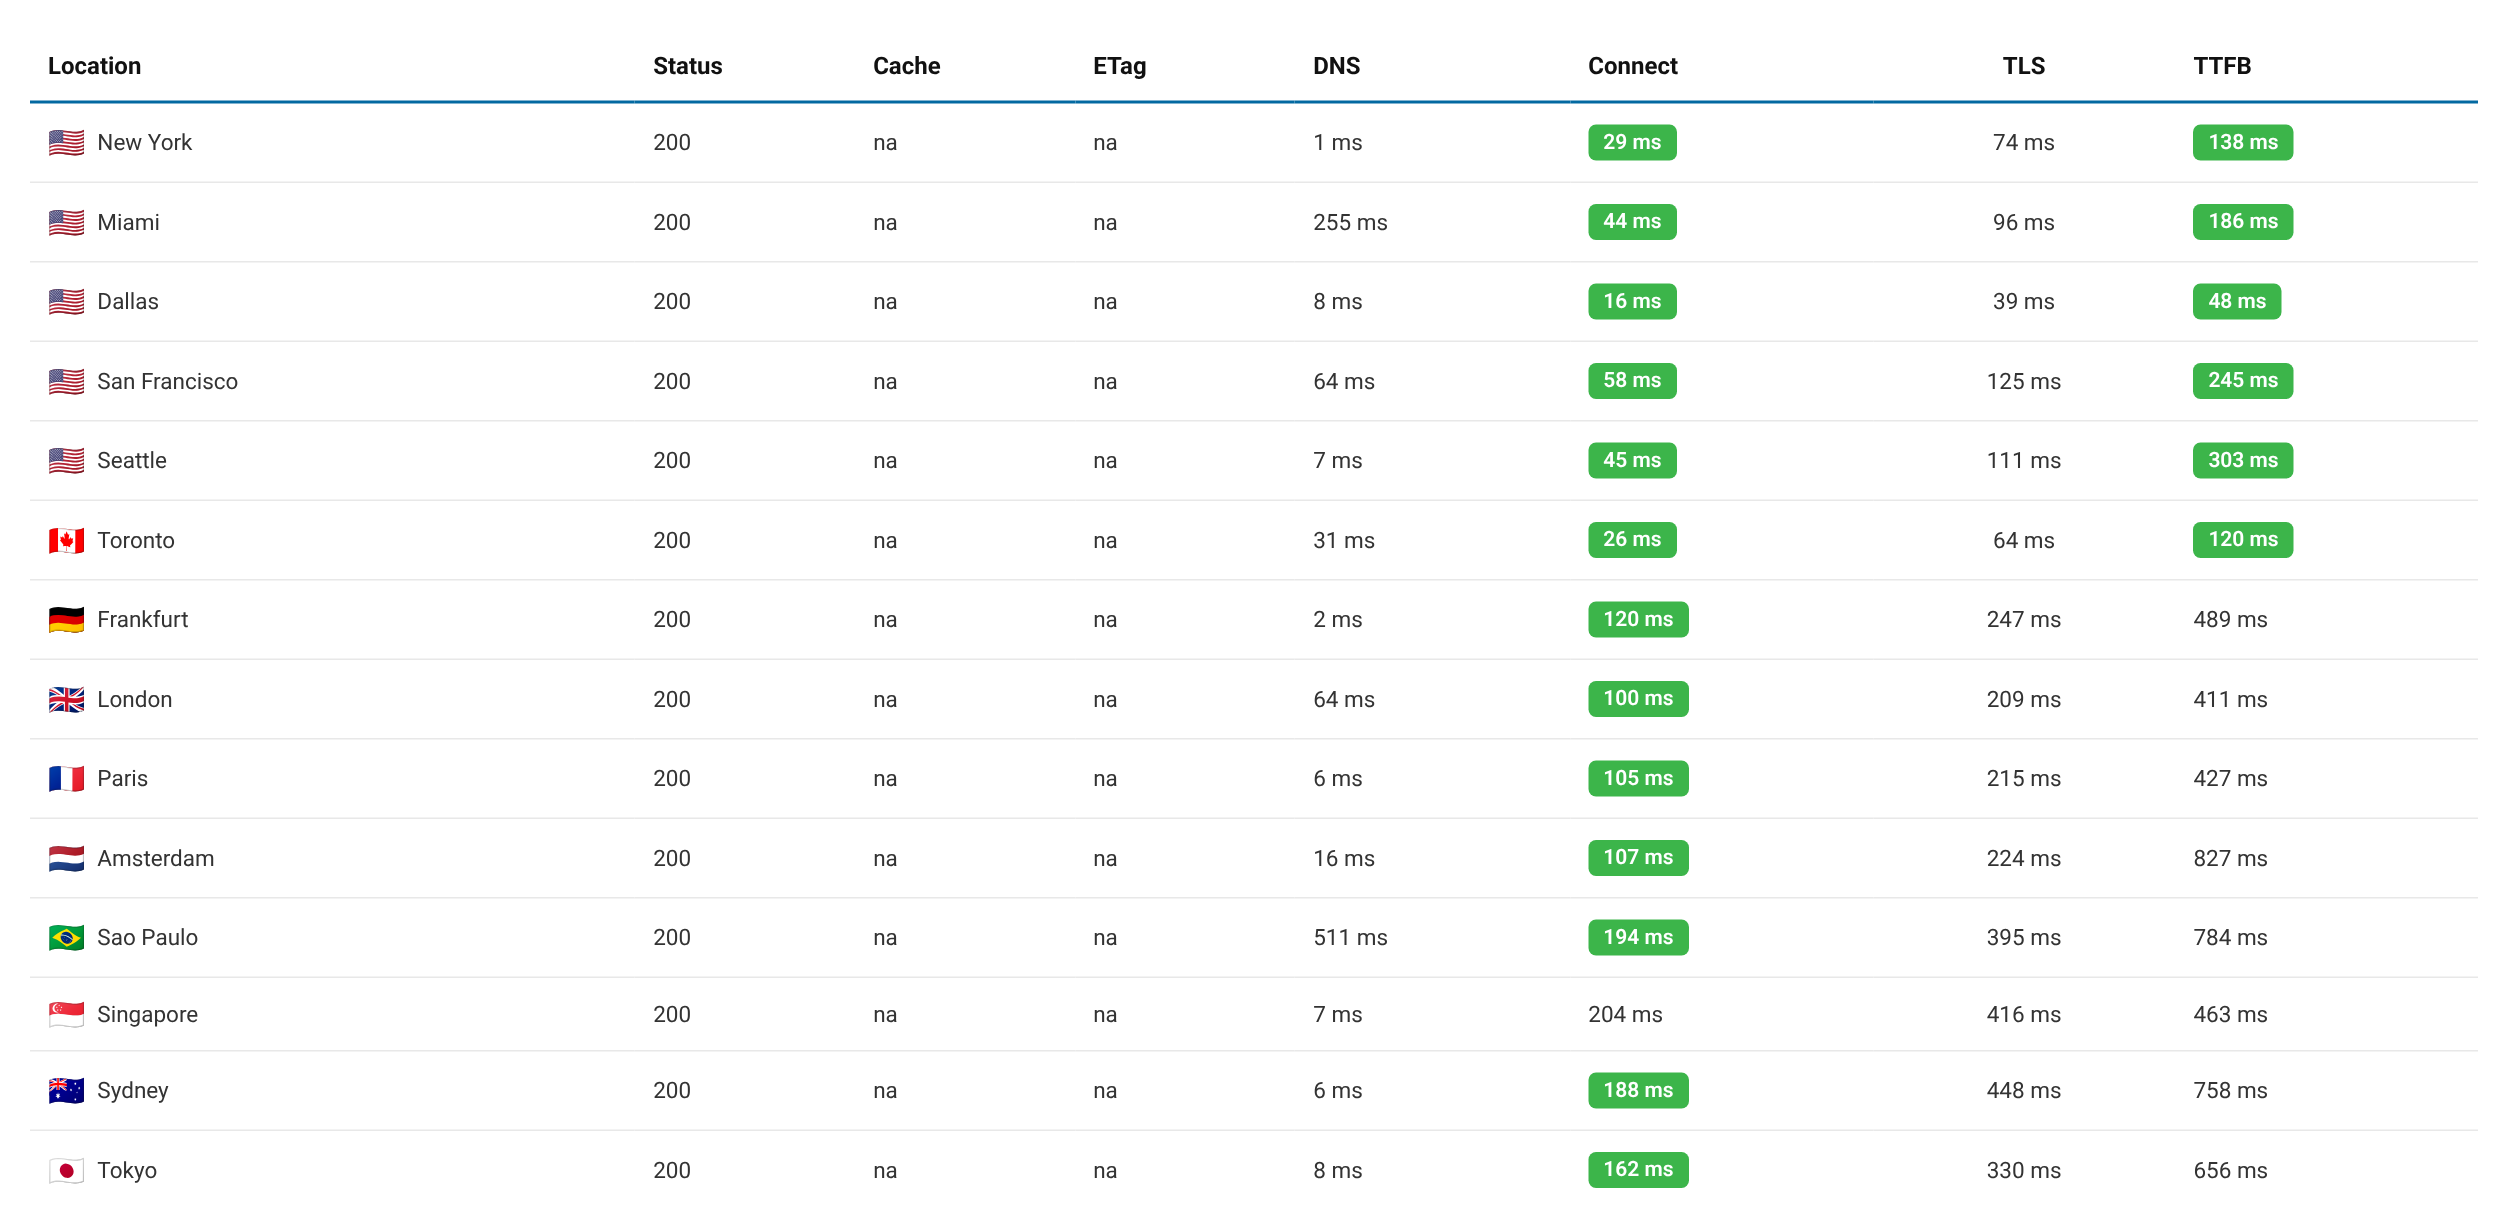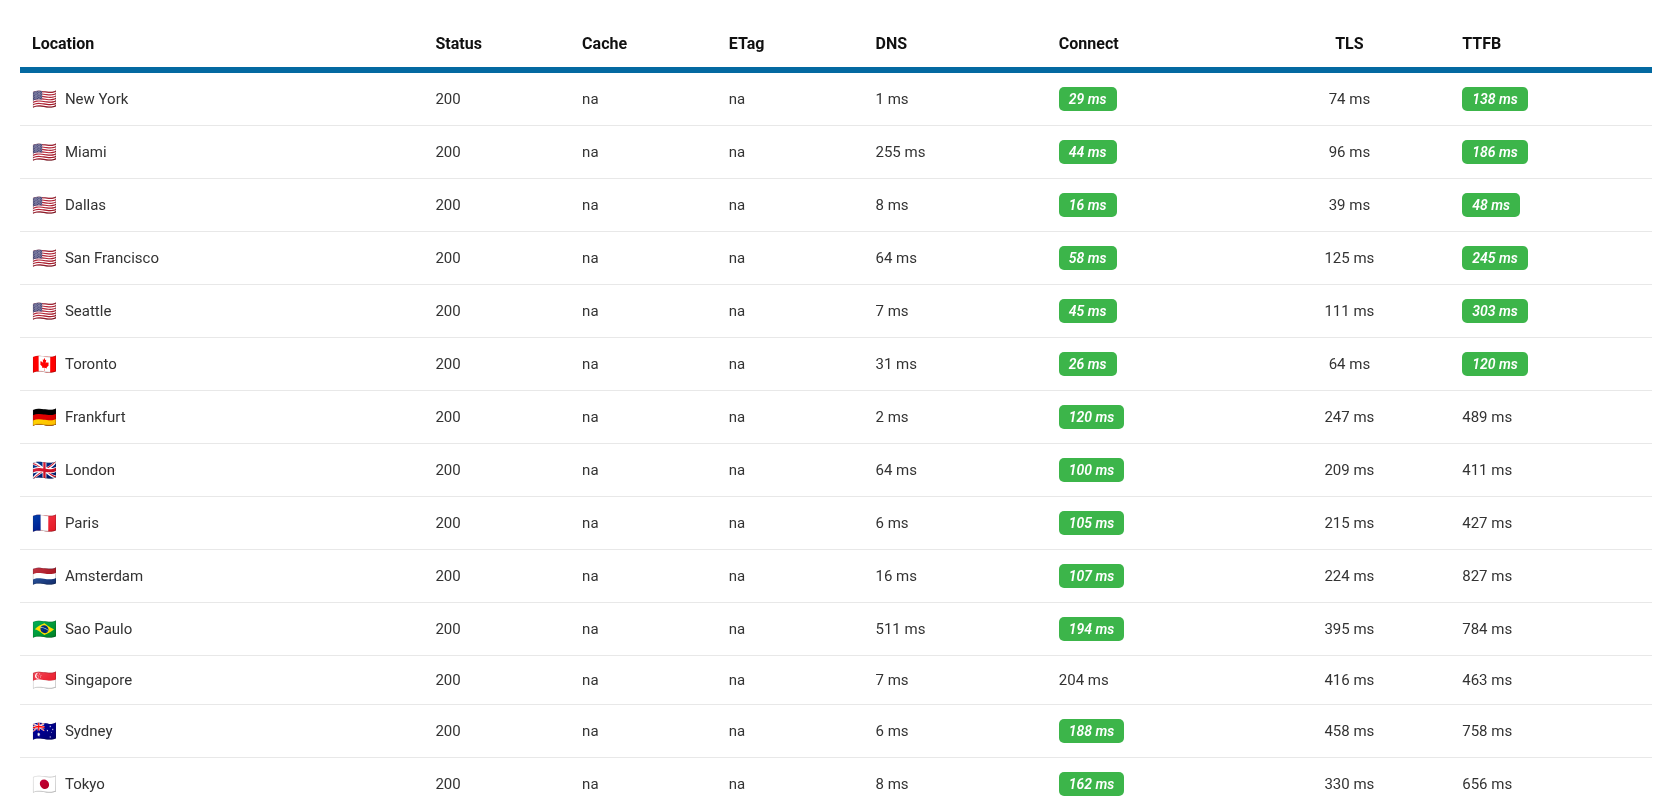--- a/index.html
+++ b/index.html
@@ -16,21 +16,21 @@
     }
     table {
       width: 100%;
       border-collapse: collapse;
     }
     thead th {
       text-align: left;
       font-weight: 700;
       font-size: 16px;
       padding: 14px 12px;
-      border-bottom: 6px solid #0369a1;
+      border-bottom: 2px solid #0369a1;
       color: #111;
     }
     tbody tr {
       border-bottom: 1px solid #e8e8e8;
     }
     tbody tr:last-child {
       border-bottom: none;
     }
     tbody td {
       padding: 14px 12px;
@@ -49,21 +49,20 @@
     .badge {
       display: inline-block;
       padding: 4px 10px;
       border-radius: 5px;
       font-weight: 600;
       font-size: 14px;
       color: #fff;
     }
     .badge-green {
       background-color: #3cb54a;
-      font-style: italic;
     }
     .col-location { width: 22%; }
     .col-status   { width: 8%; }
     .col-cache    { width: 8%; }
     .col-etag     { width: 8%; }
     .col-dns      { width: 10%; }
     .col-connect  { width: 11%; }
     .col-tls      { width: 11%; text-align: center; }
     .col-ttfb     { width: 11%; }
   </style>
@@ -270,21 +269,21 @@
             <div class="location-cell">
               <span class="flag">🇦🇺</span>
               <span>Sydney</span>
             </div>
           </td>
           <td class="col-status">200</td>
           <td class="col-cache">na</td>
           <td class="col-etag">na</td>
           <td class="col-dns">6 ms</td>
           <td class="col-connect"><span class="badge badge-green">188 ms</span></td>
-          <td class="col-tls">458 ms</td>
+          <td class="col-tls">448 ms</td>
           <td class="col-ttfb">758 ms</td>
         </tr>
         <tr>
           <td class="col-location">
             <div class="location-cell">
               <span class="flag">🇯🇵</span>
               <span>Tokyo</span>
             </div>
           </td>
           <td class="col-status">200</td>

